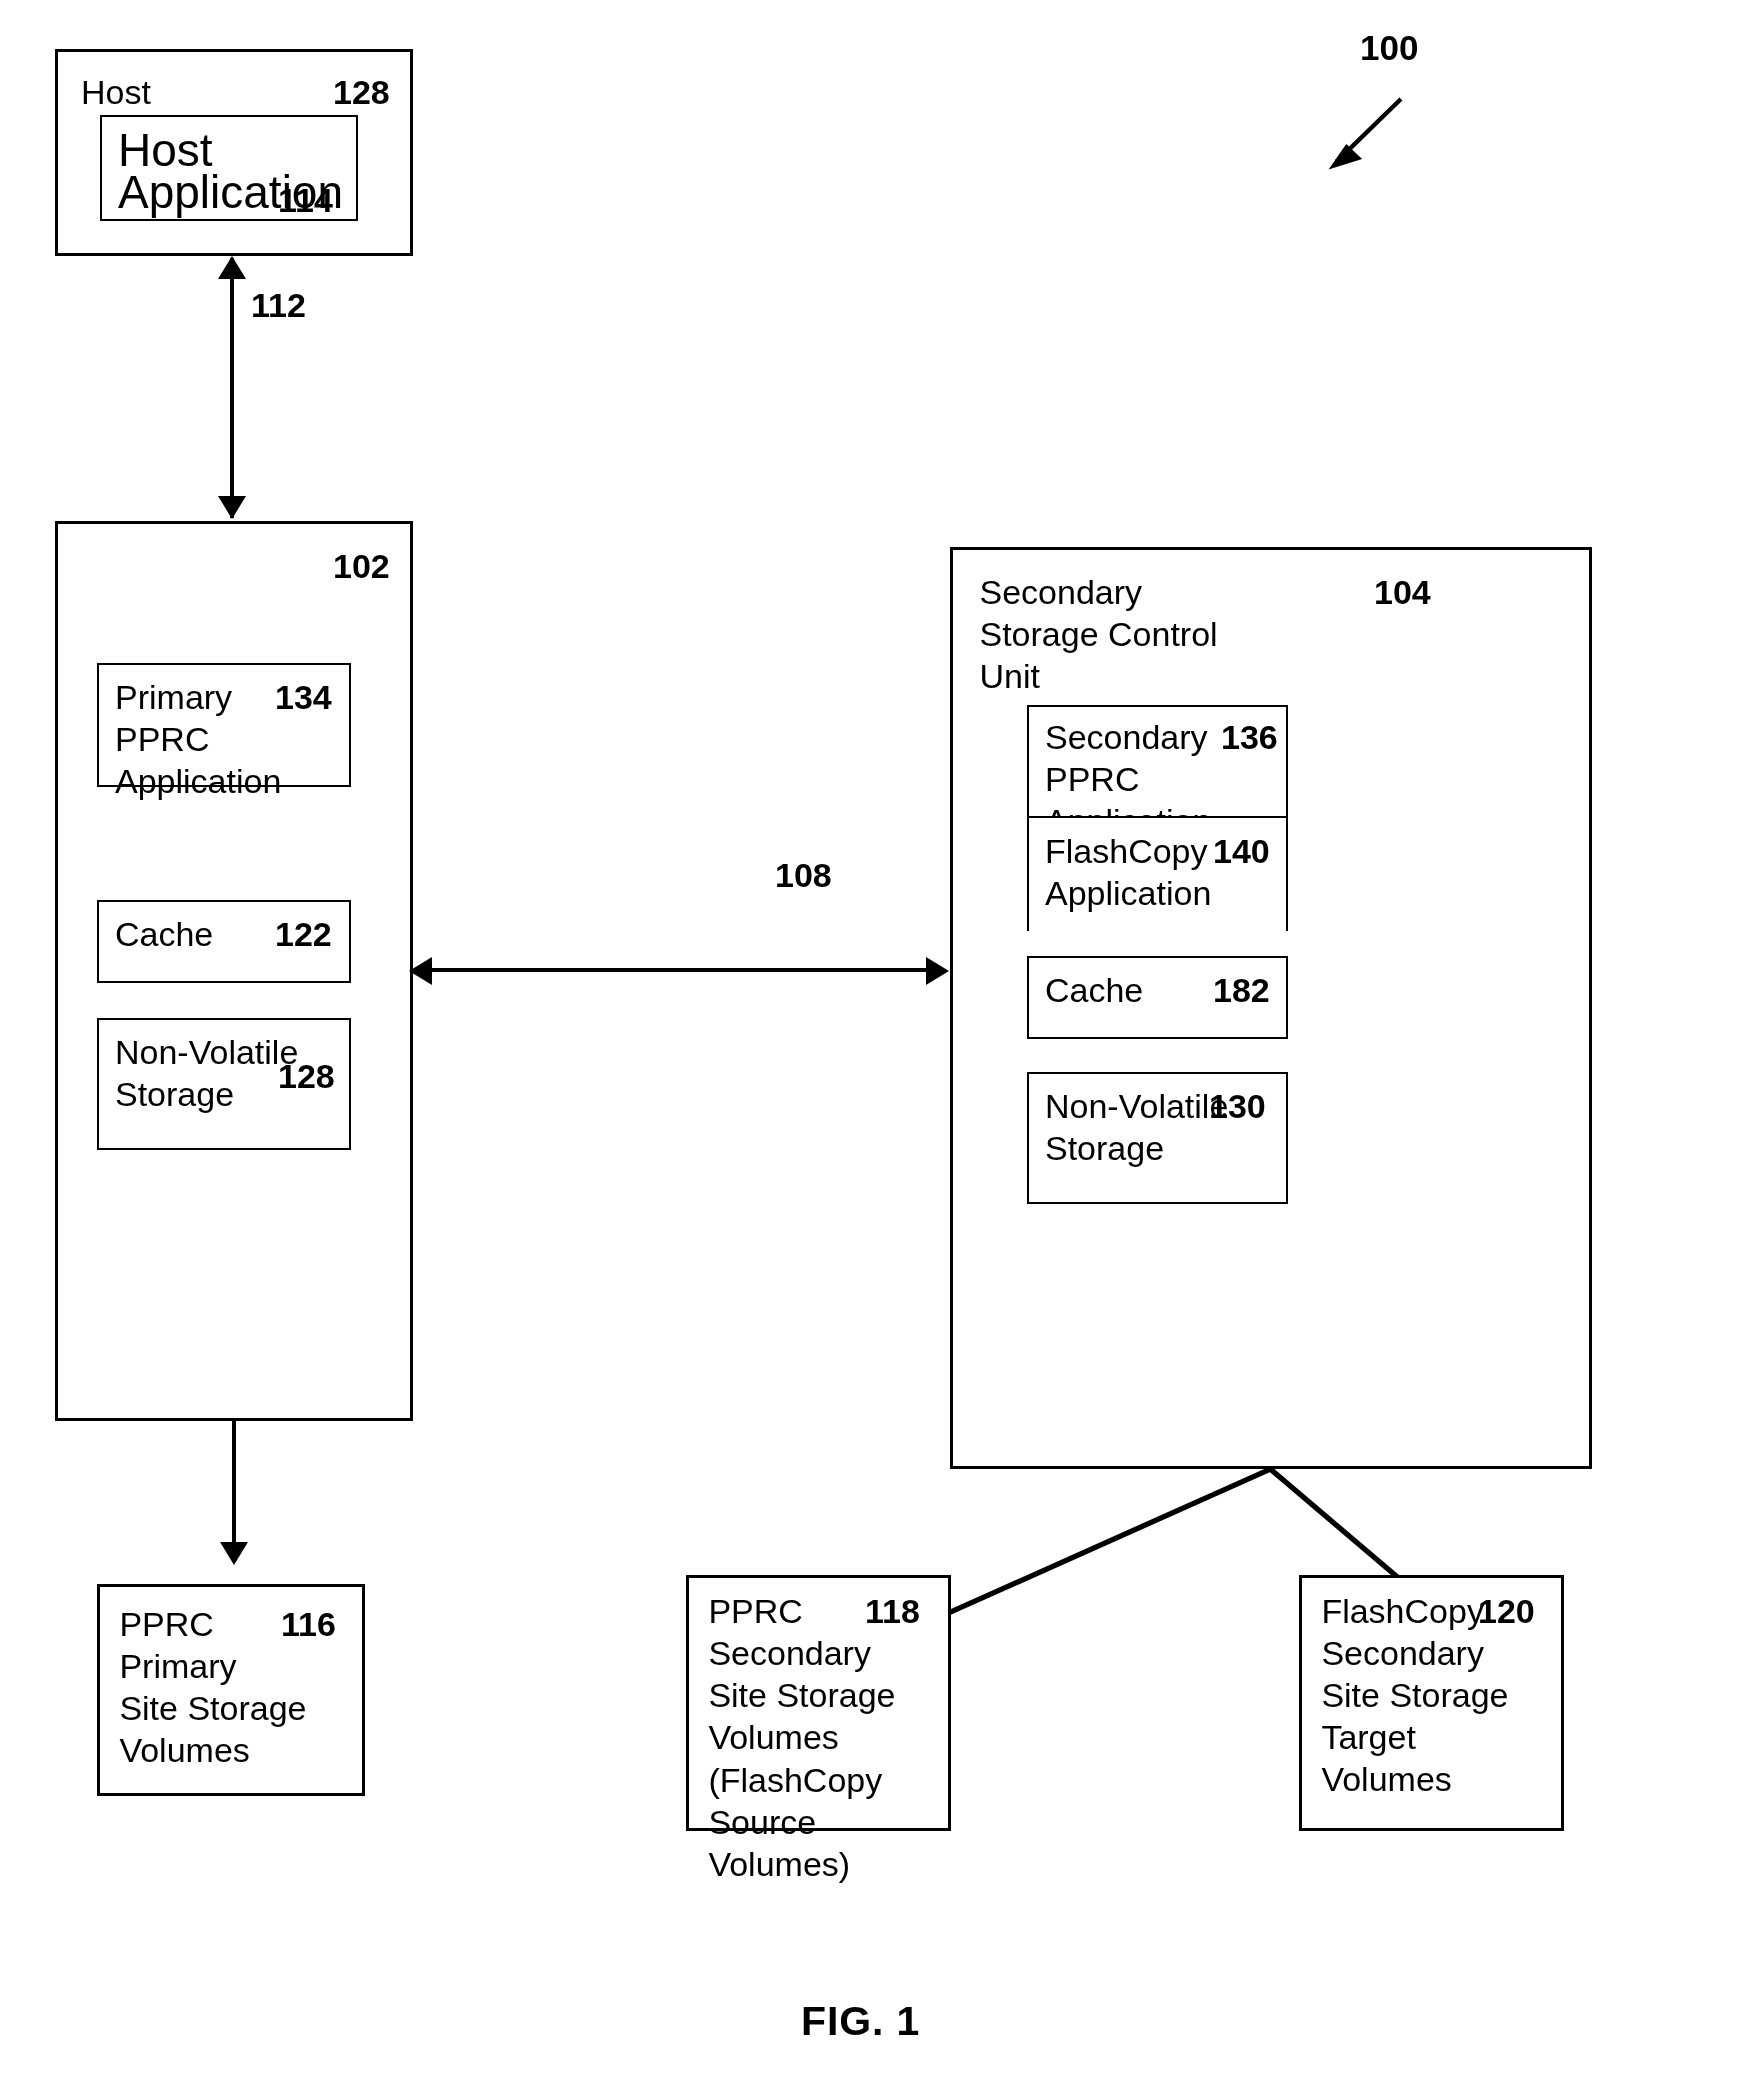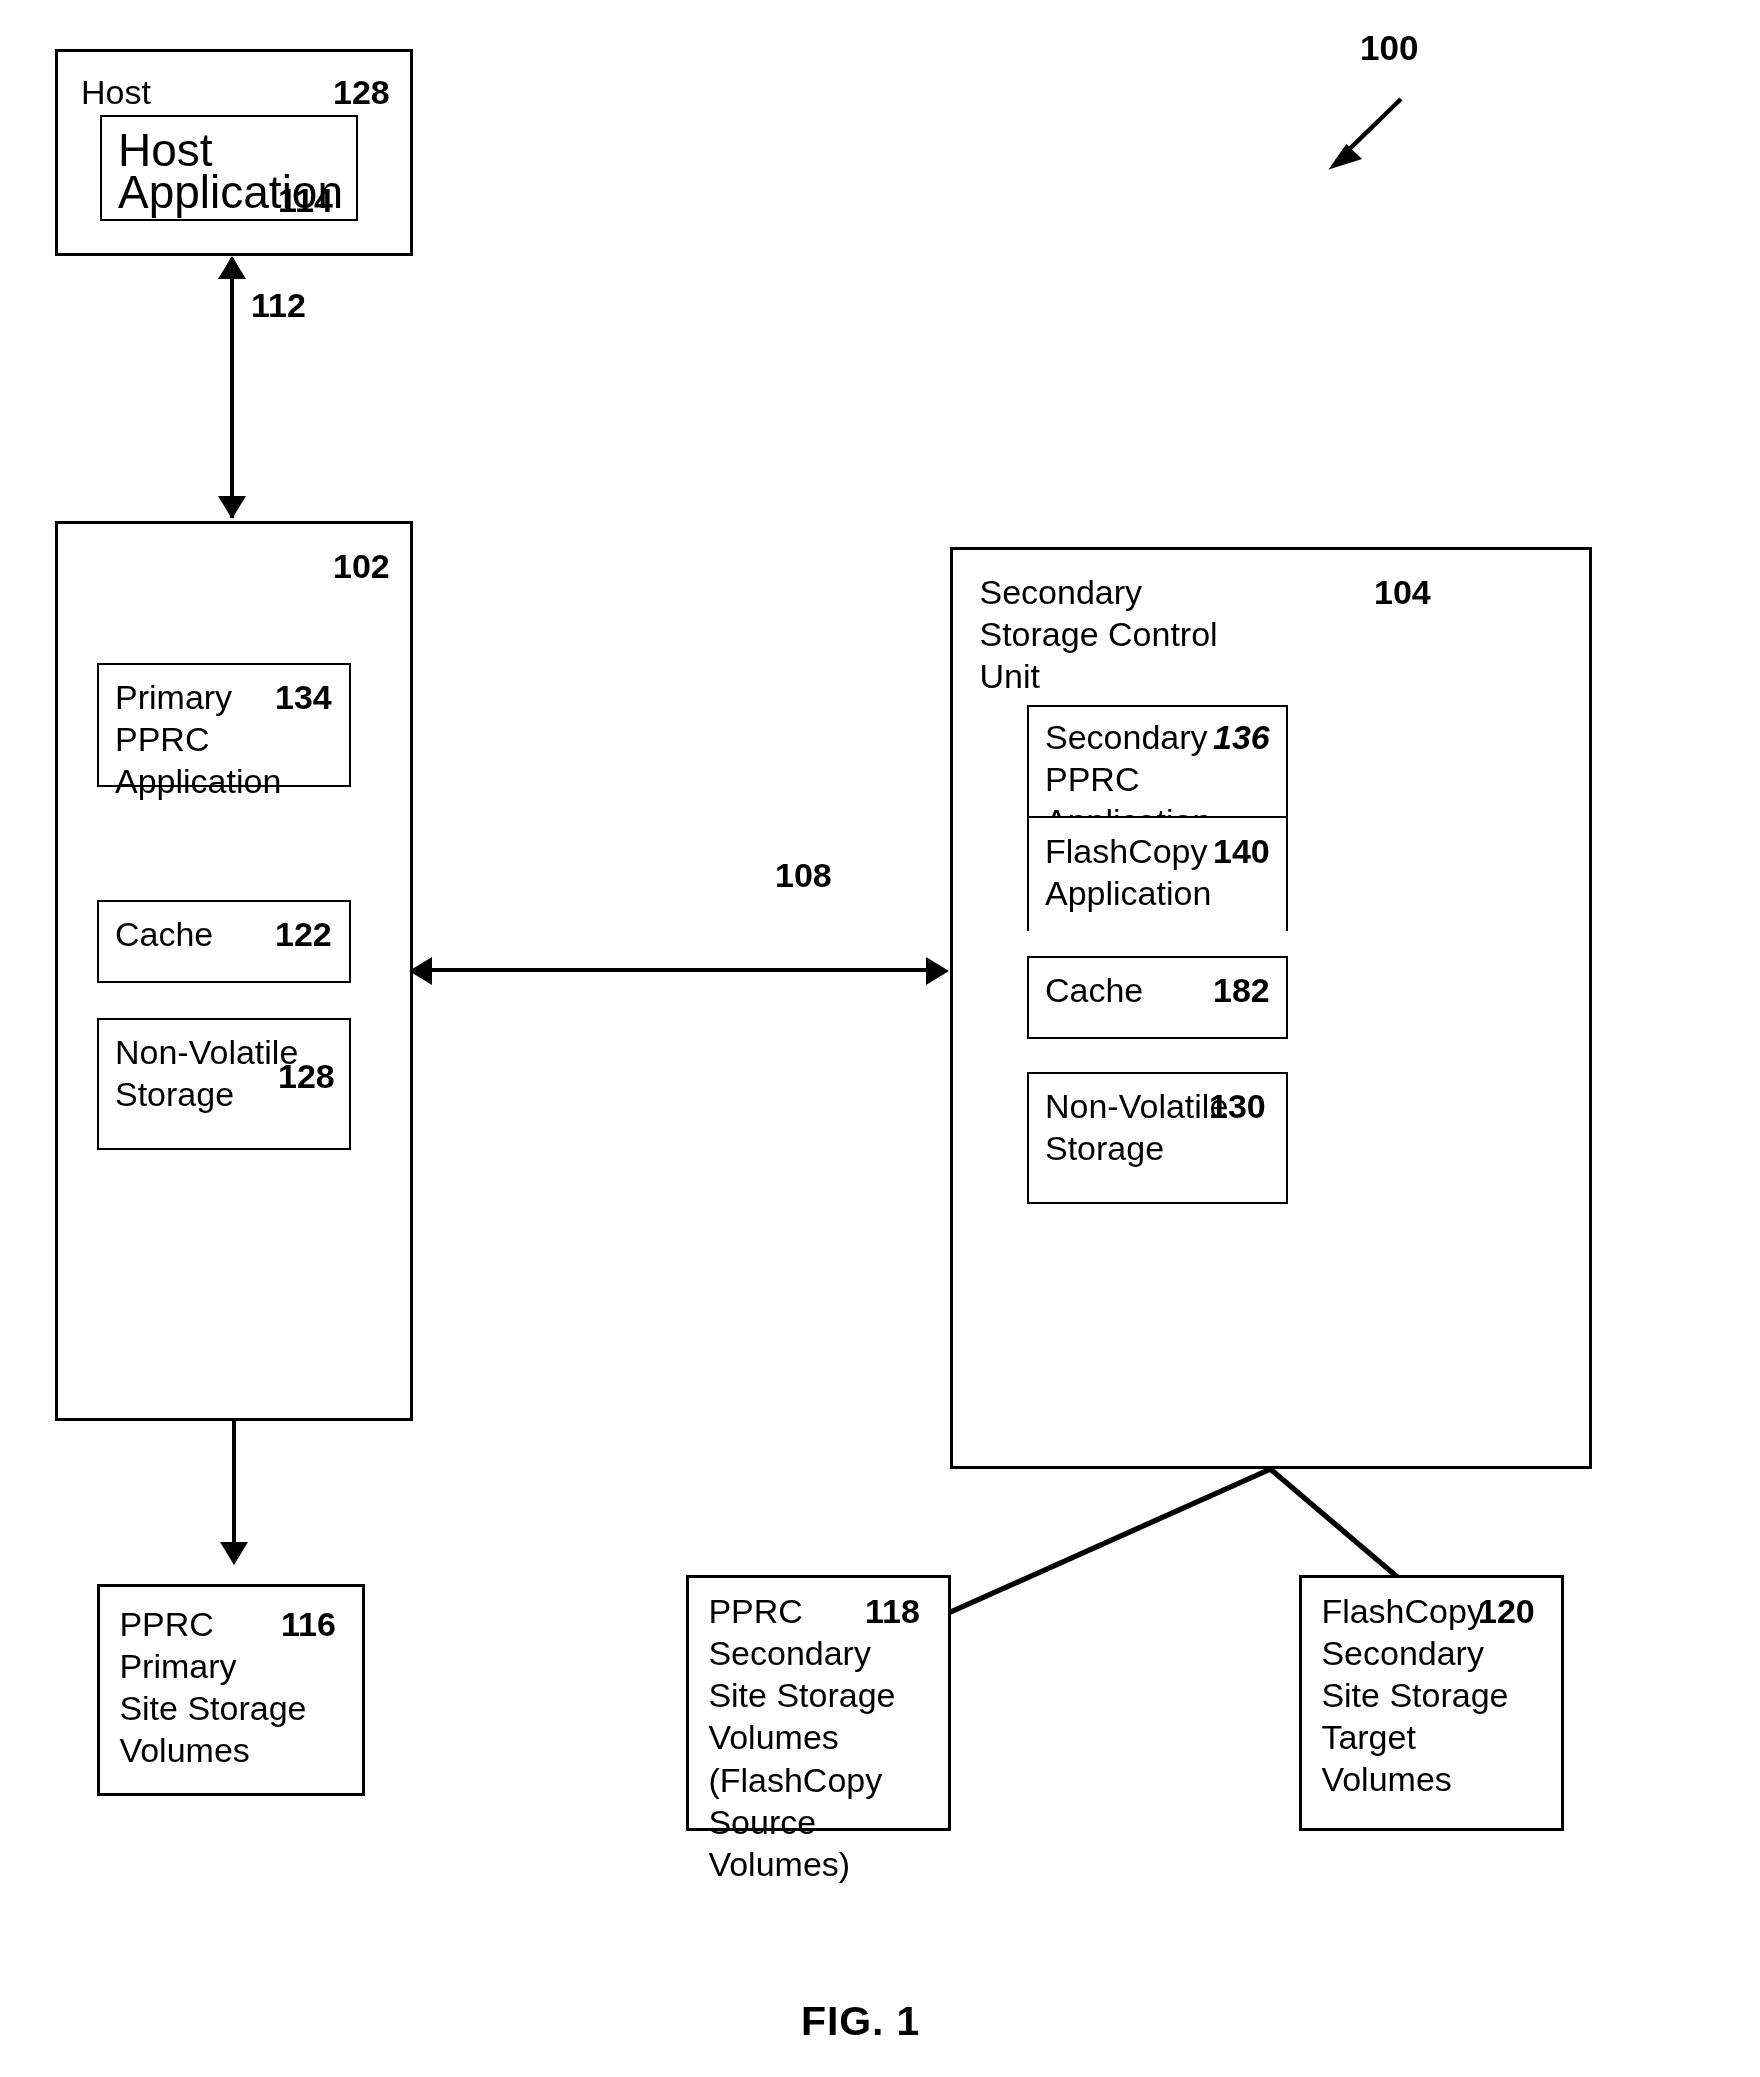--- a/index.html
+++ b/index.html
@@ -174,21 +174,21 @@
     <div class="label" style="left:26.5px; top:21px;">Secondary
 Storage Control
 Unit</div>
     <div class="refnum" style="left:421px; top:21px;">104</div>
 
     <div class="box-inner" style="left:74px; top:155px; width:261px; height:226px; padding:0;">
       <div class="stack-cell" style="height:109px;">
         <div class="label" style="left:16px; top:8.8px;">Secondary
 PPRC
 Application</div>
-        <div class="refnum" style="left:184px; top:8.8px;font-style:italic;">136</div>
+        <div class="refnum" style="left:192px; top:8.8px;">136</div>
       </div>
       <div class="stack-cell" style="height:115px;">
         <div class="label" style="left:16px; top:12.4px;">FlashCopy
 Application</div>
         <div class="refnum" style="left:184px; top:12.4px;">140</div>
       </div>
     </div>
 
     <div class="box-inner" style="left:74px; top:406px; width:261px; height:83px;">
       <div class="label" style="left:16px; top:10.6px;">Cache</div>

